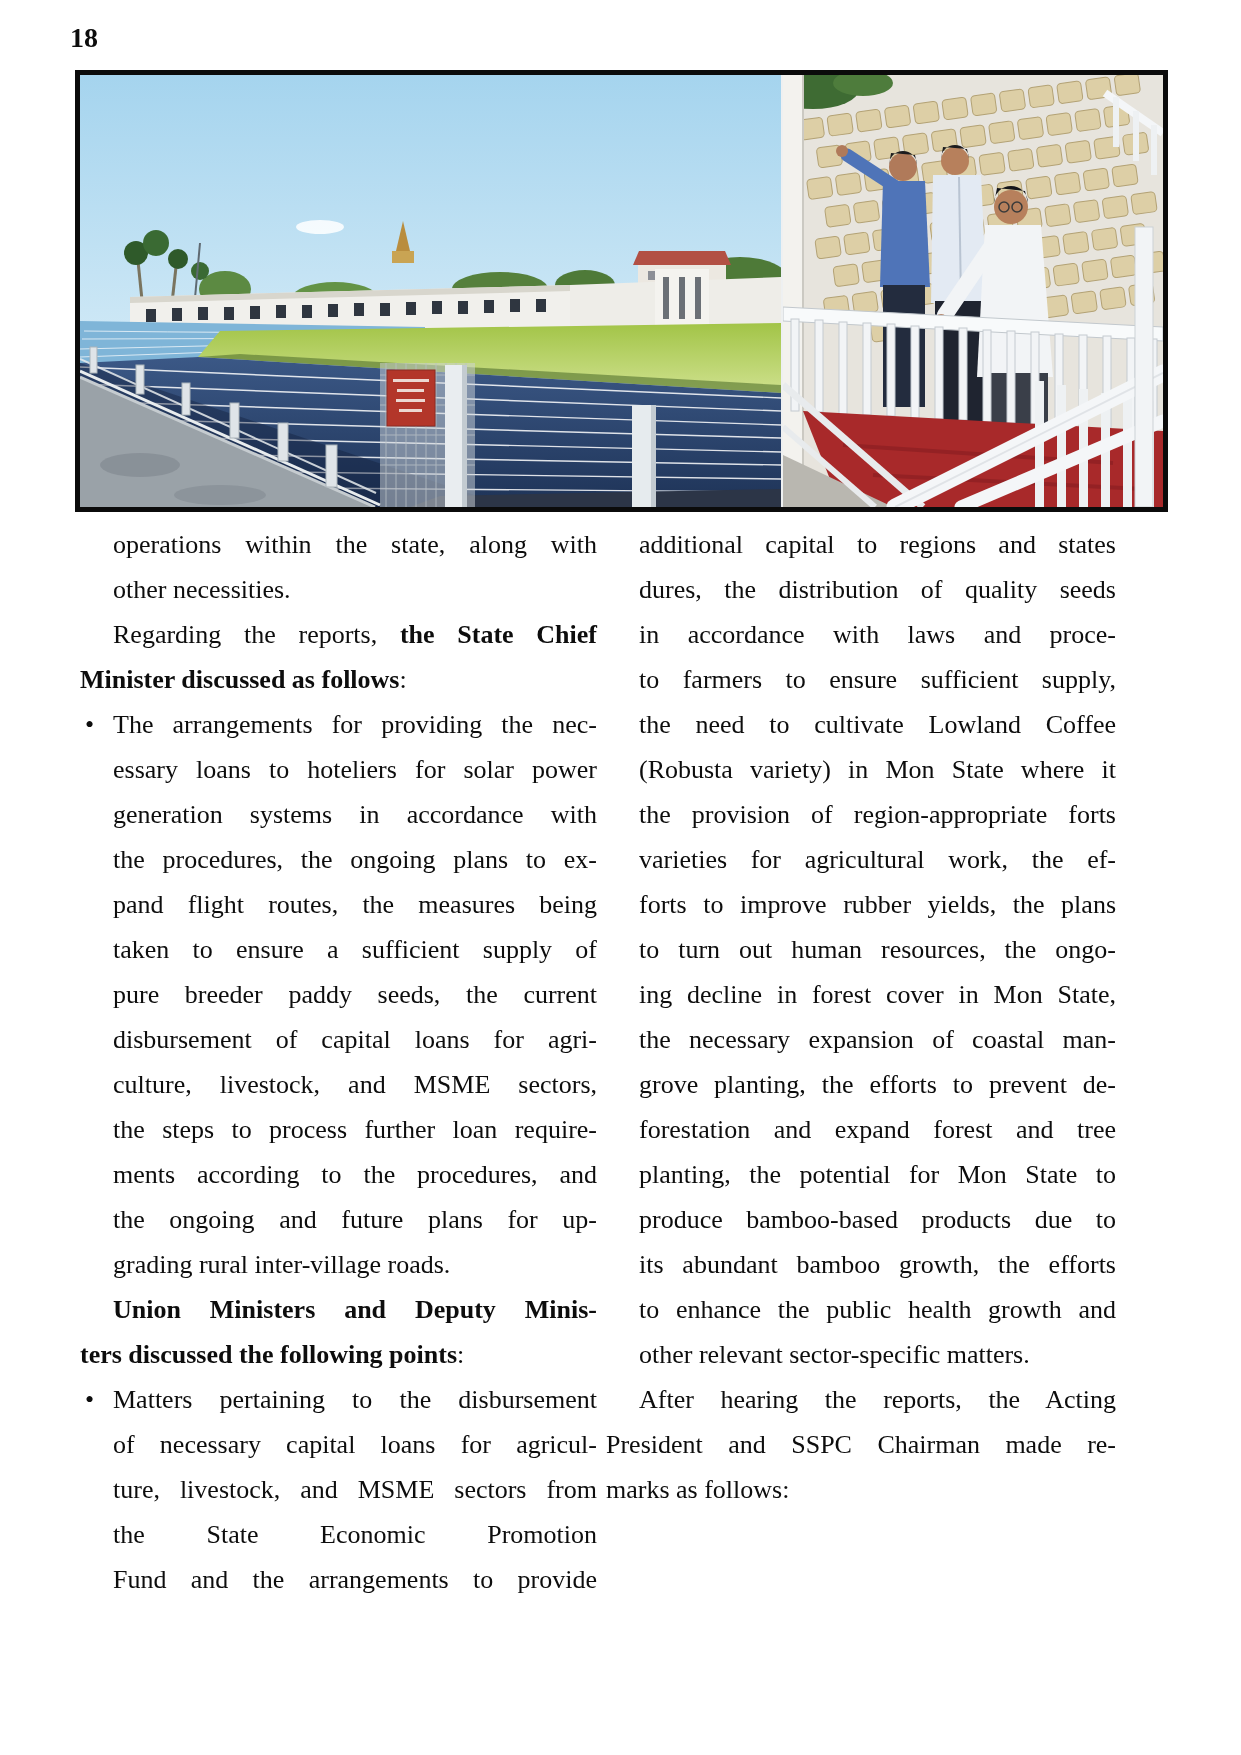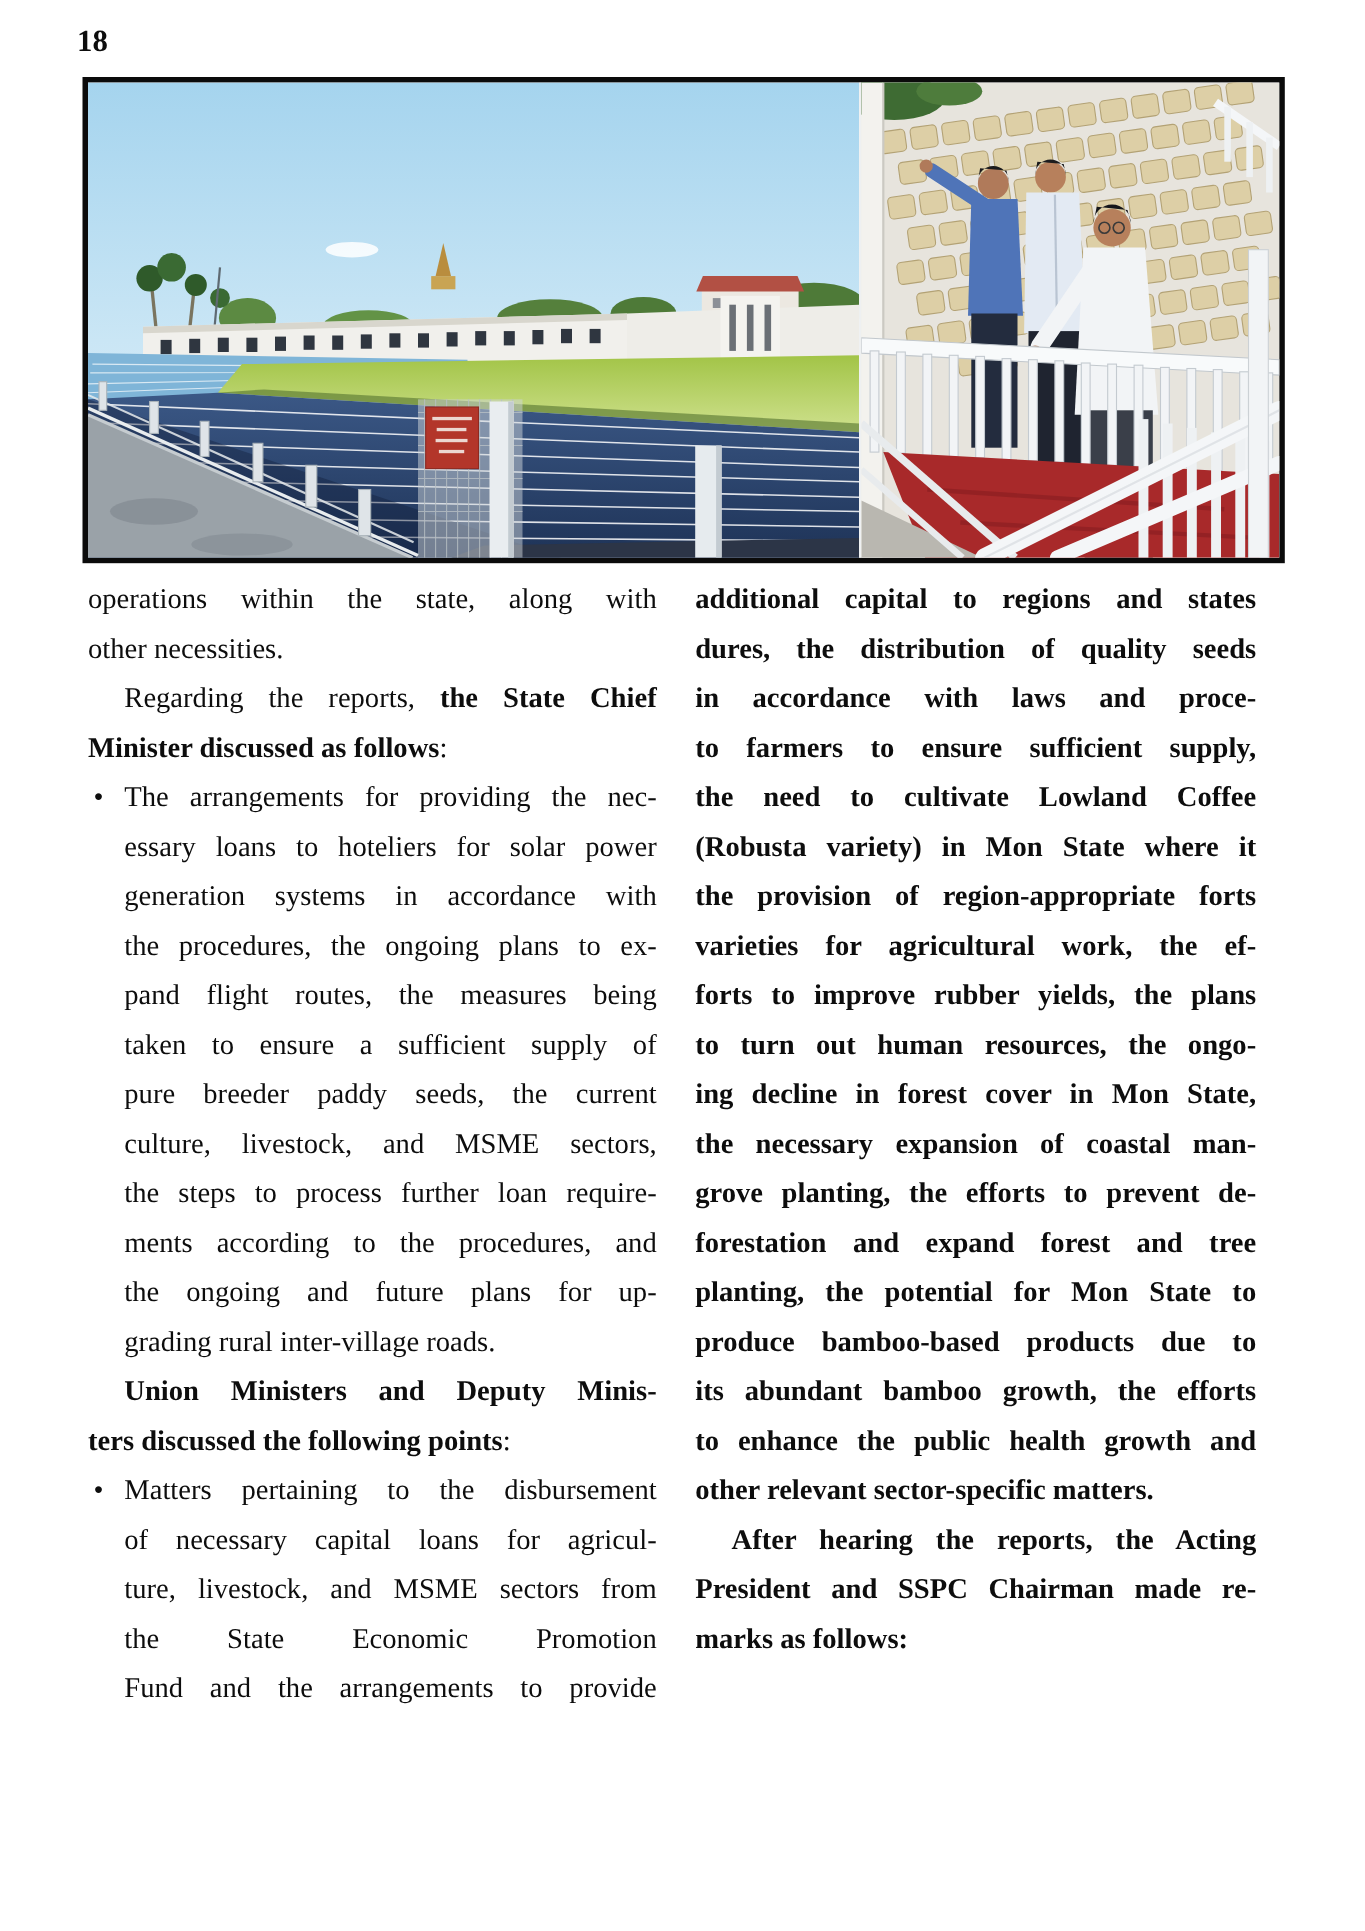--- a/index.html
+++ b/index.html
@@ -5,24 +5,24 @@
   html,body{margin:0;padding:0;background:#ffffff;}
   .page{position:relative;width:1241px;height:1755px;background:#ffffff;overflow:hidden;
         font-family:"Liberation Serif","DejaVu Serif",serif;color:#0d0d0d;}
   .page-number{position:absolute;left:70px;top:22px;font-size:28px;font-weight:bold;}
   .photo-strip{position:absolute;left:75px;top:70px;width:1093px;height:442px;
                border:5px solid #0b0b0b;box-sizing:border-box;display:flex;background:#fff;}
   .photo-strip svg{display:block;height:432px;}
   .photo-gap{width:2px;background:#eef0f1;}
   .col{position:absolute;top:522px;font-size:26px;line-height:45px;}
   #col-left{left:80px;width:517px;}
-  #col-right{left:632px;width:510px;font-weight:bold;}
+  #col-right{left:606px;width:510px;}
   .block{margin:0;}
   .block + .block{}
-  .block.cont{}
+  .block.cont{margin-left:33px;}
   .block.bullet{margin-left:33px;position:relative;}
   .block.para .line:first-child{text-indent:33px;}
   .dot{position:absolute;left:-28px;top:0;line-height:45px;}
   .line{text-align:justify;text-align-last:justify;}
   .line.last{text-align-last:left;}
   .b{font-weight:bold;}
 </style>
 </head>
 <body>
 
@@ -410,20 +410,21 @@
       </div>
       <div class="block bullet">
         <span class="dot">•</span>
         <div class="line"><span>The arrangements for providing the nec-</span></div>
         <div class="line"><span>essary loans to hoteliers for solar power</span></div>
         <div class="line"><span>generation systems in accordance with</span></div>
         <div class="line"><span>the procedures, the ongoing plans to ex-</span></div>
         <div class="line"><span>pand flight routes, the measures being</span></div>
         <div class="line"><span>taken to ensure a sufficient supply of</span></div>
         <div class="line"><span>pure breeder paddy seeds, the current</span></div>
+        <div class="line"><span>disbursement of capital loans for agri-</span></div>
         <div class="line"><span>culture, livestock, and MSME sectors,</span></div>
         <div class="line"><span>the steps to process further loan require-</span></div>
         <div class="line"><span>ments according to the procedures, and</span></div>
         <div class="line"><span>the ongoing and future plans for up-</span></div>
         <div class="line last"><span>grading rural inter-village roads.</span></div>
       </div>
       <div class="block para">
         <div class="line"><span class="b">Union Ministers and Deputy Minis-</span></div>
         <div class="line last"><span class="b">ters discussed the following points</span><span>:</span></div>
       </div>

